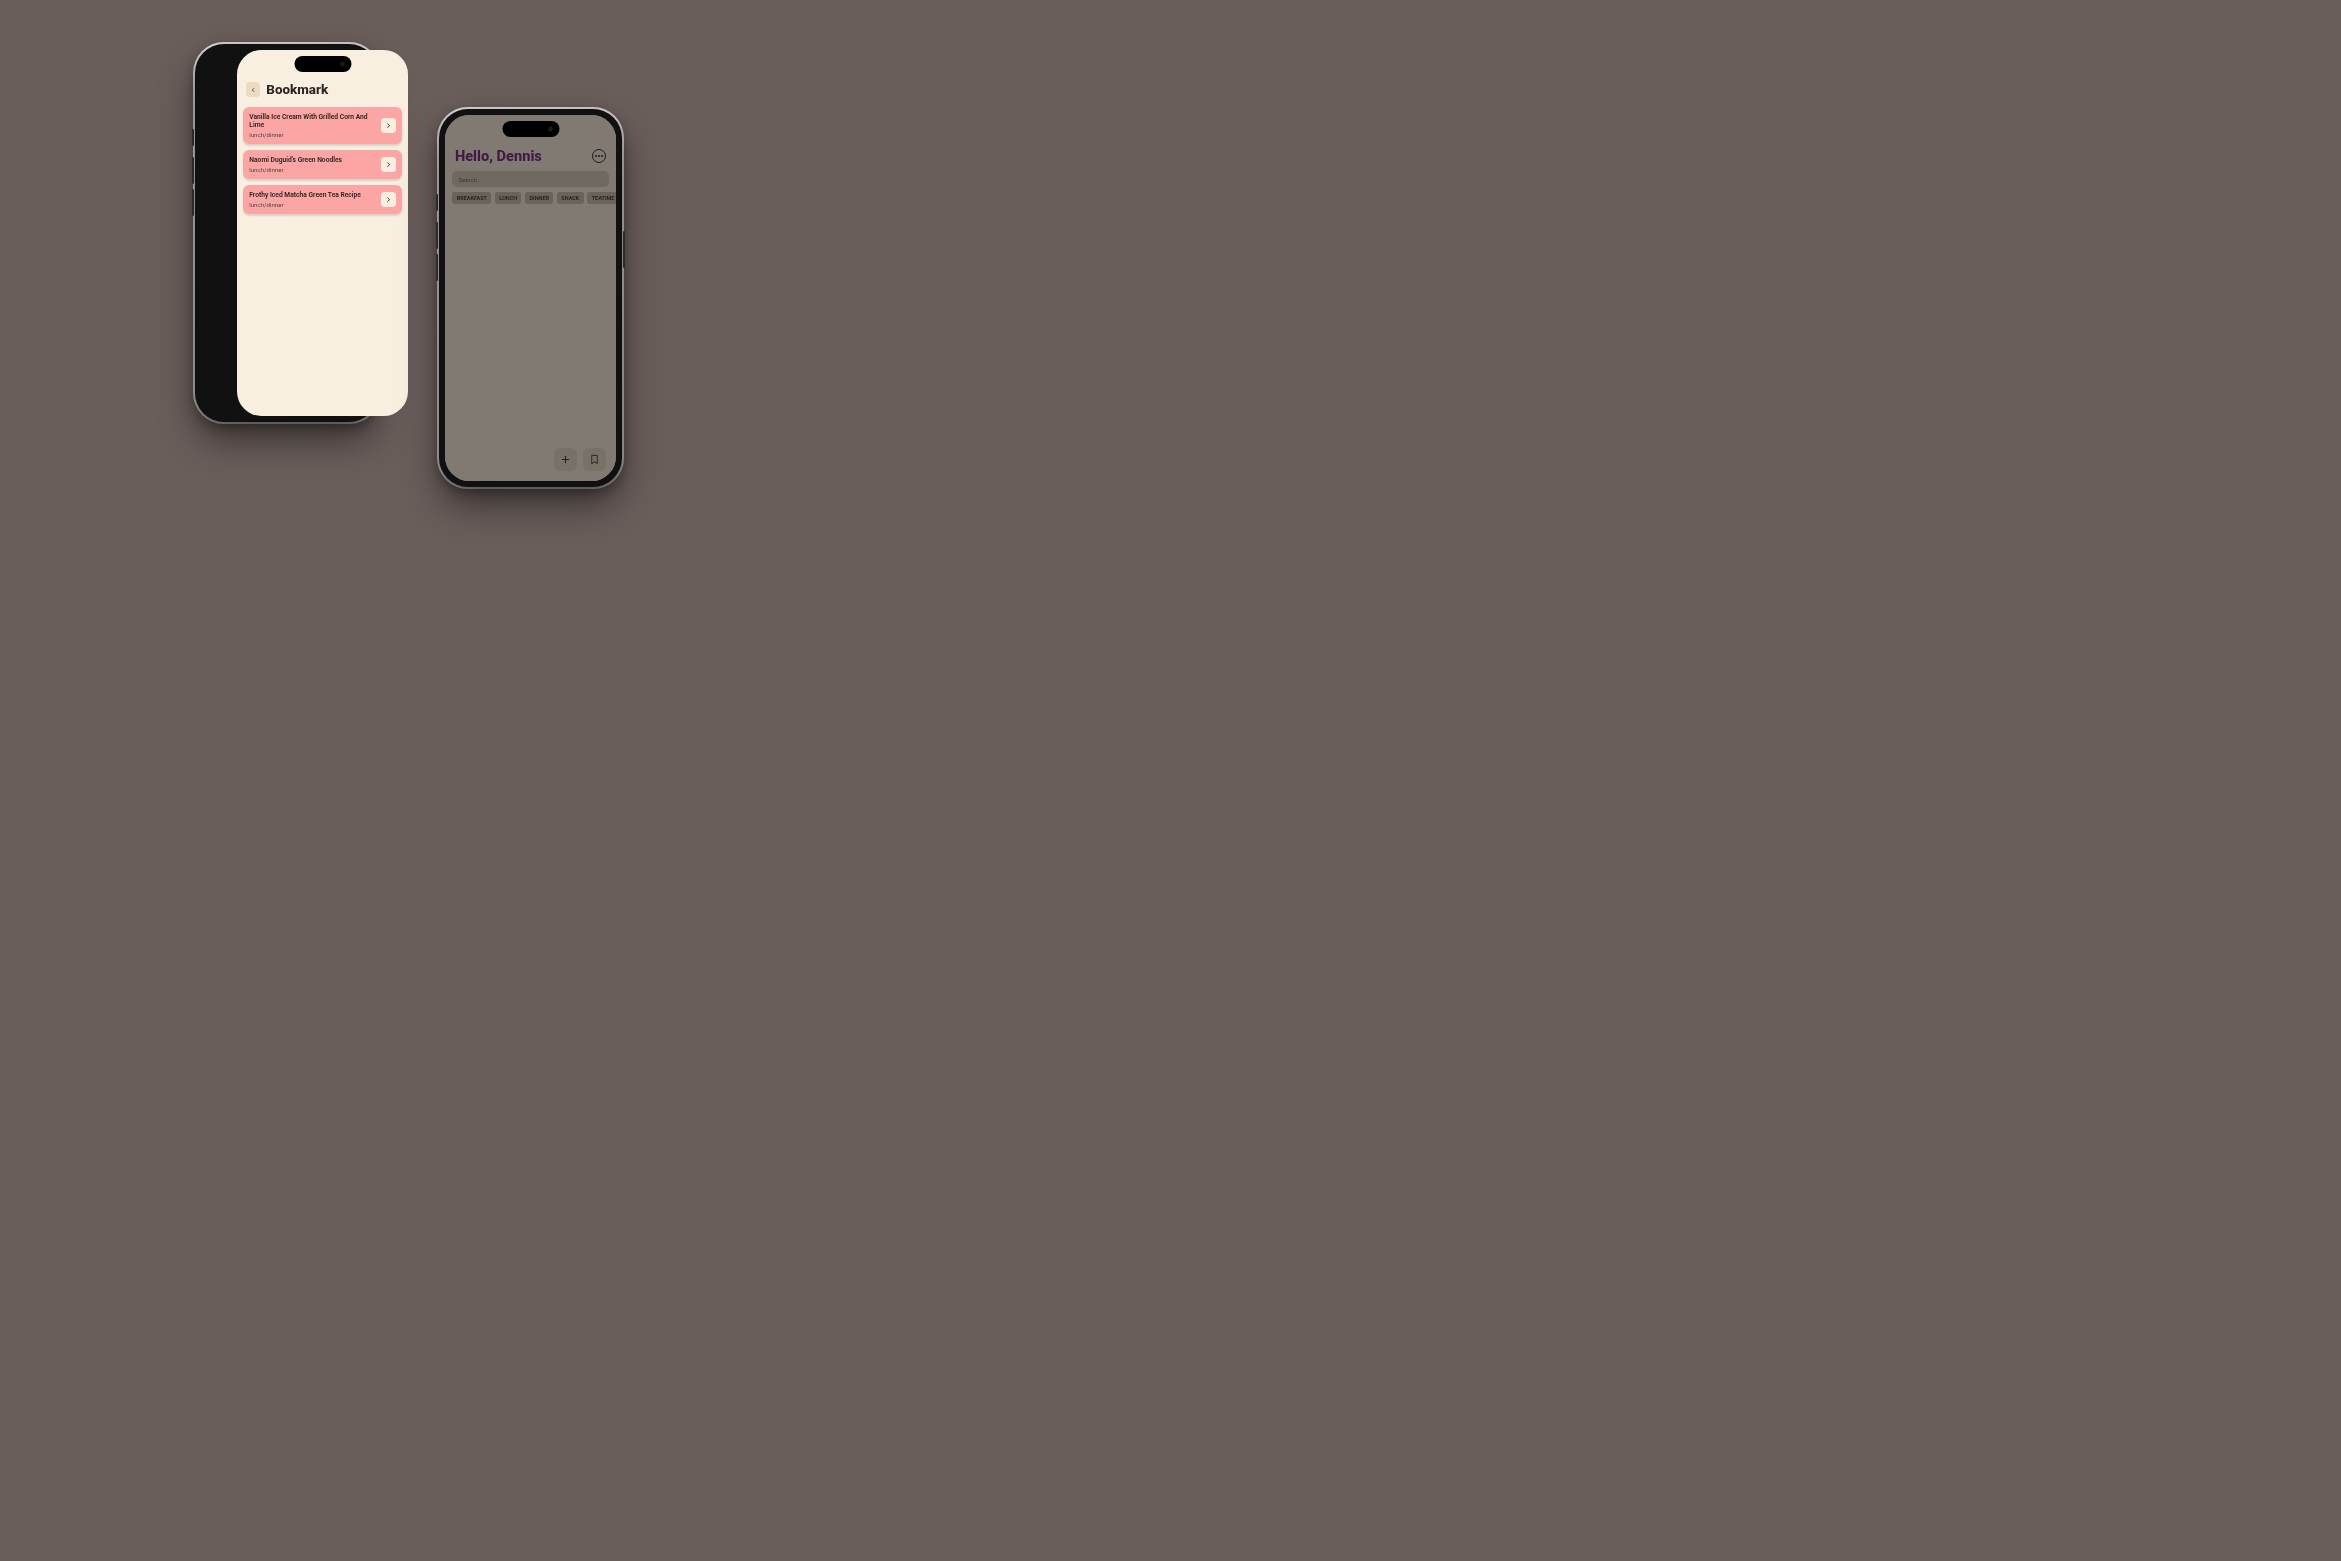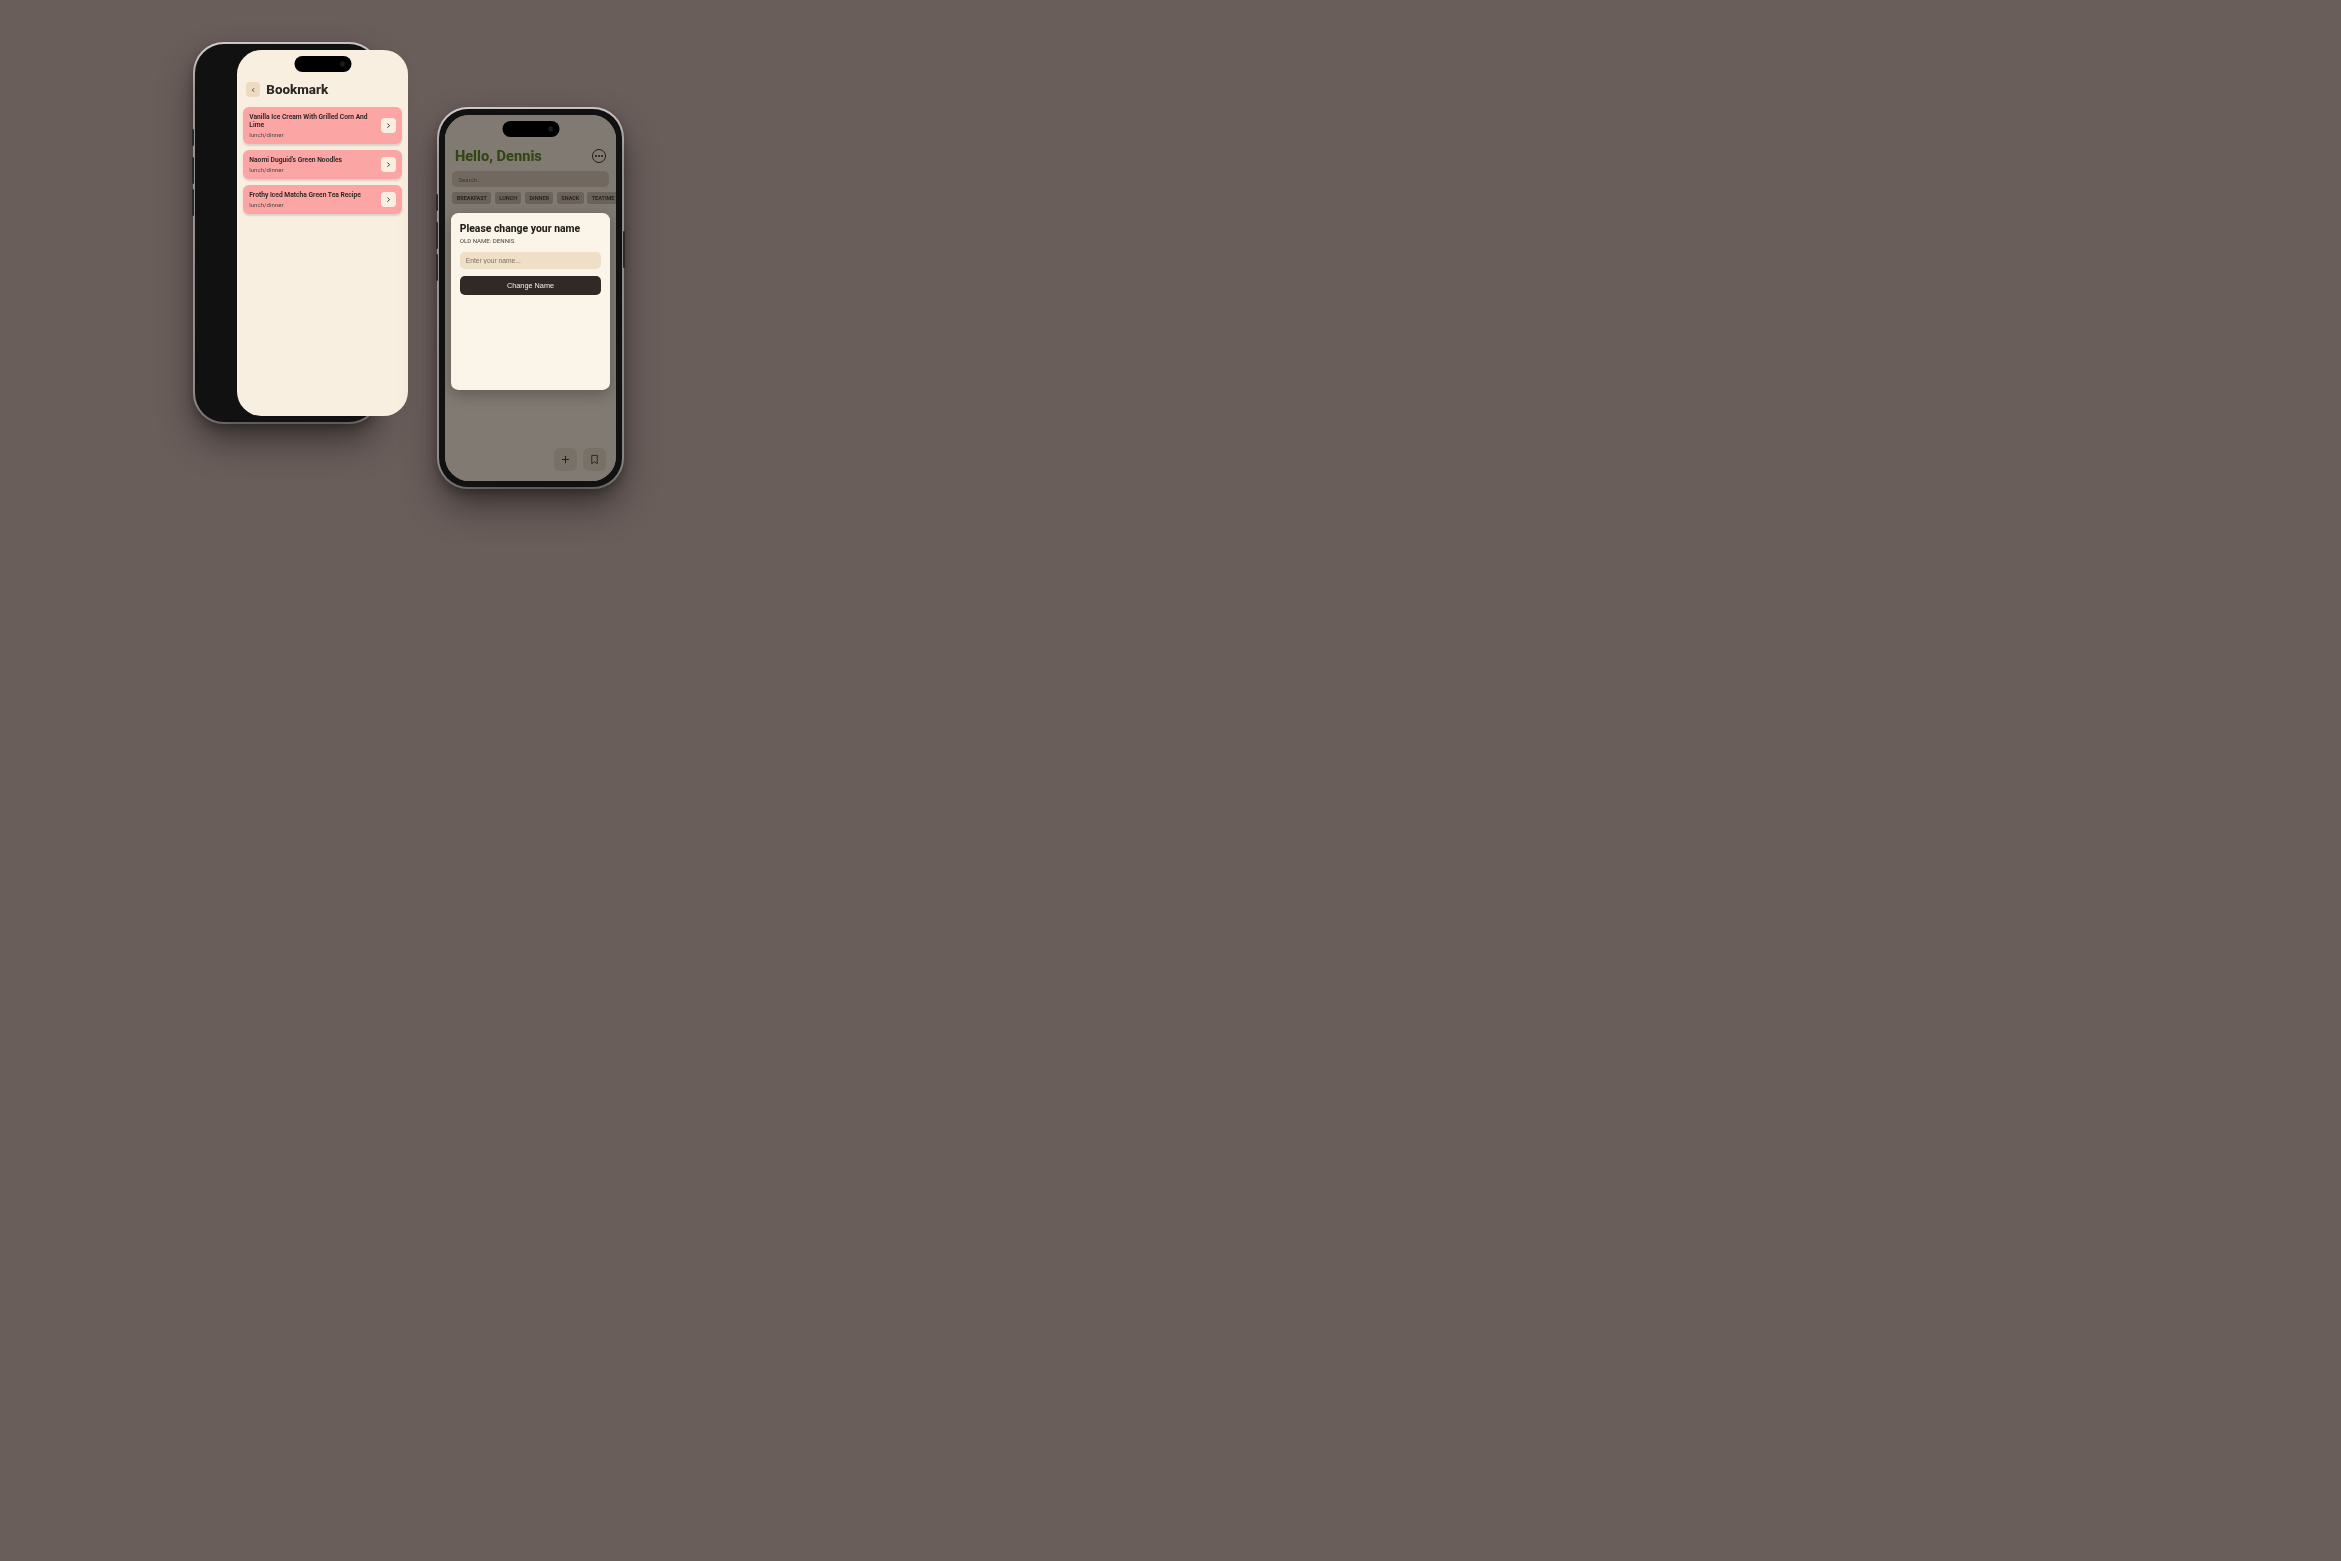--- a/index.html
+++ b/index.html
@@ -117,21 +117,21 @@
   }
   .scrim {
     position:absolute; inset:0; background: rgba(30,26,23,0.55);
     z-index: 20;
   }
   .home-header {
     padding: 32px 9.8px 4.9px 9.8px;
     display:flex; align-items:center; justify-content:space-between;
   }
   .hello {
-    font-size: 14.6px; font-weight: 800; color:#4d7c0f;
+    font-size: 14.6px; font-weight: 800; color:#701a75;
   }
   .menu-btn {
     width:14.6px; height:14.6px; border:1.2px solid #1e1b18; border-radius:50%;
     display:flex; align-items:center; justify-content:center;
     cursor:pointer;
   }
   .menu-btn .dots { display:flex; gap:1.2px; }
   .menu-btn .dots span { width:1.8px; height:1.8px; background:#1e1b18; border-radius:50%; }
 
   .search-bar {
@@ -288,21 +288,15 @@
       </div>
       <div class="fab">
         <svg width="11" height="11" viewBox="0 0 24 24" fill="none" stroke="#2b2724" stroke-width="2" stroke-linejoin="round">
             <path d="M6 3h12v18l-6-4-6 4V3z"></path>
           </svg>
       </div>
     </div>
 
     <div class="scrim"></div>
 
-    <div class="modal">
-      <h3>Please change your name</h3>
-      <div class="sub">OLD NAME: DENNIS</div>
-      <input class="name-input" placeholder="Enter your name..." style="">
-      <button class="change-btn">Change Name</button>
-    </div>
   </div>
 </div>
 
 
 </body></html>

